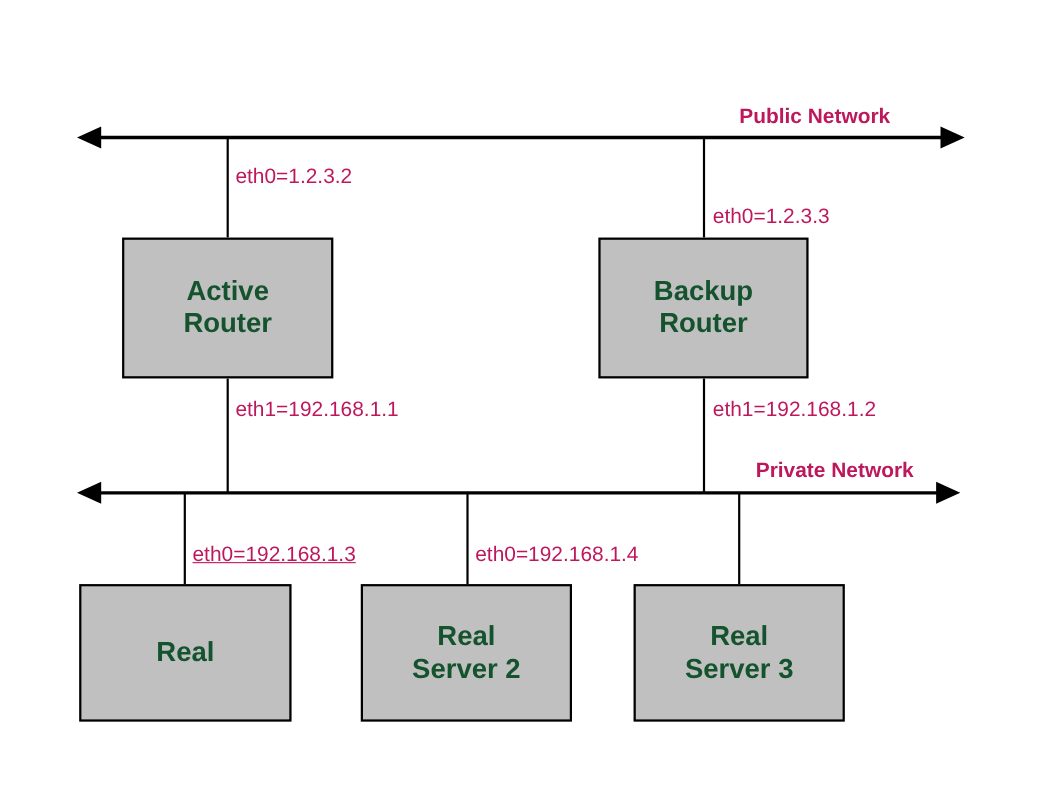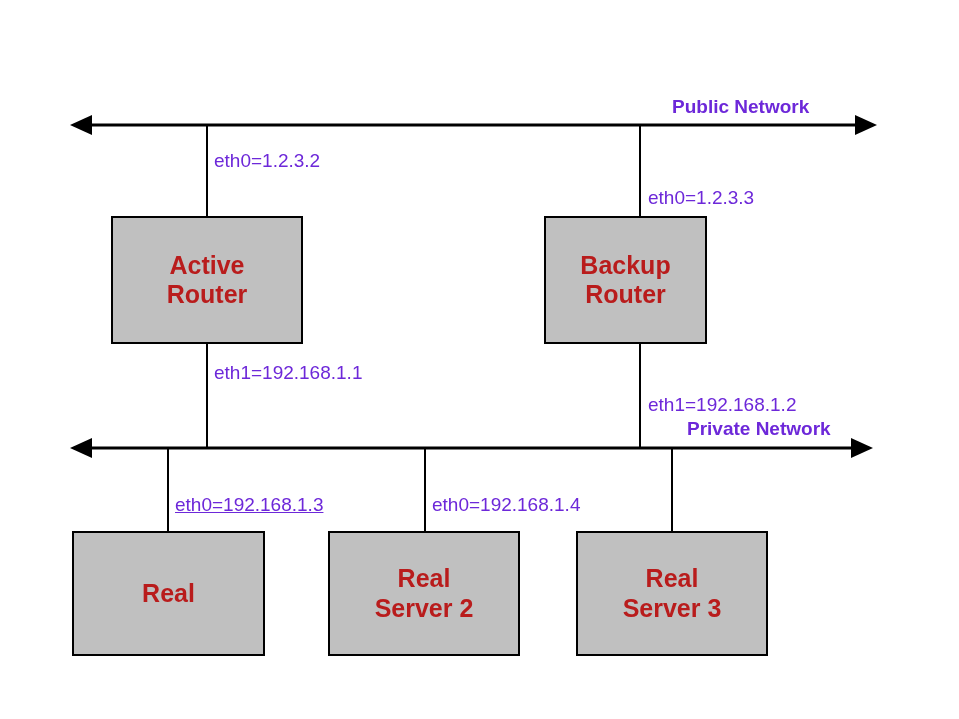--- a/index.html
+++ b/index.html
@@ -29,49 +29,49 @@
     background: #c0c0c0;
     border: 2px solid #000000;
     box-sizing: border-box;
     display: flex;
     flex-direction: column;
     align-items: center;
     justify-content: center;
     font-weight: bold;
     font-size: 25px;
     line-height: 1.18;
-    color: #b91c1c;
+    color: #14532d;
     text-align: center;
   }
   .node-box .line2 { white-space: nowrap; }
   .node-box .line1 { white-space: nowrap; }
 
   .label {
     position: absolute;
     font-size: 19px;
-    color: #6d28d9;
+    color: #be185d;
     white-space: nowrap;
     line-height: 1;
   }
   .label.bold {
     font-weight: bold;
   }
   #router-active { left: 111px; top: 216px; width: 192px; height: 128px; }
-  #router-backup { left: 544px; top: 216px; width: 163px; height: 128px; }
+  #router-backup { left: 544px; top: 216px; width: 191px; height: 128px; }
   #server-1 { left: 72px; top: 531px; width: 193px; height: 125px; }
   #server-2 { left: 328px; top: 531px; width: 192px; height: 125px; }
   #server-3 { left: 576px; top: 531px; width: 192px; height: 125px; }
 
   #lbl-public      { left: 672px; top: 97px; }
   #lbl-active-eth0 { left: 214px; top: 151px; }
   #lbl-active-vip  { left: 214px; top: 188px; }
   #lbl-backup-eth0 { left: 648px; top: 188px; }
   #lbl-active-eth1 { left: 214px; top: 363px; }
   #lbl-active-nat  { left: 214px; top: 399px; }
-  #lbl-backup-eth1 { left: 648px; top: 363px; margin-top: 32px; }
+  #lbl-backup-eth1 { left: 648px; top: 363px; }
   #lbl-private     { left: 687px; top: 419px; }
   #lbl-rs1-eth0    { left: 175px; top: 495px; text-decoration: underline; }
   #lbl-rs2-eth0    { left: 432px; top: 495px; }
   #lbl-rs3-eth0    { left: 681px; top: 495px; }
 </style>
 </head>
 <body>
 
 <div id="canvas">
 

